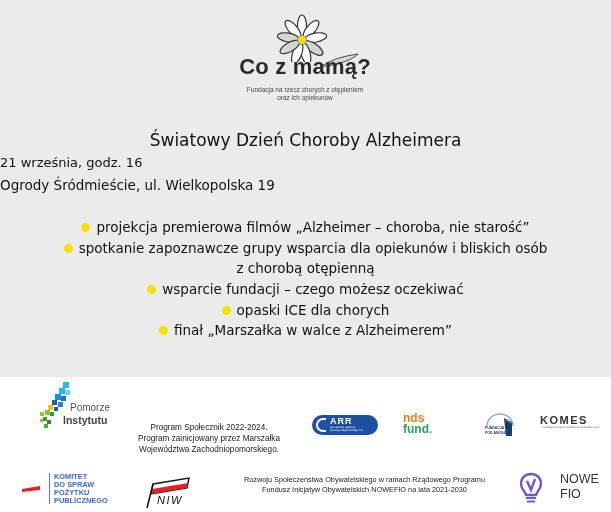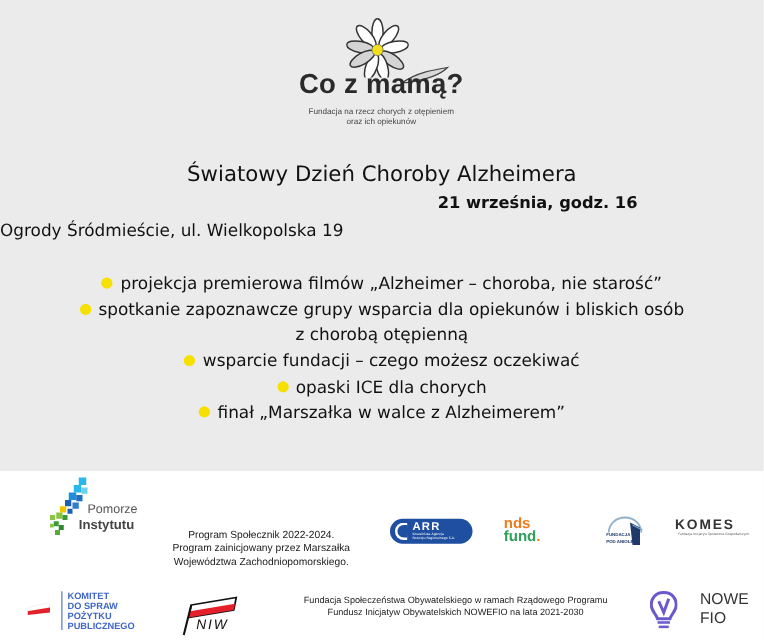--- a/index.html
+++ b/index.html
@@ -10,21 +10,21 @@
   .bottom { position: absolute; left: 0; top: 377px; width: 611px; height: 135px; background: #ffffff; }
 
   
   .logo { position: absolute; left: 230px; top: 6px; width: 150px; height: 100px; }
   .flower { position: absolute; left: 47px; top: 4px; width: 50px; height: 52px; }
   .logo-title { position: absolute; left: 0; top: 48px; width: 150px; text-align: center; font-family: "Liberation Sans", sans-serif; font-weight: bold; font-size: 22px; color: #2a2a2a; letter-spacing: 0.2px; }
   .logo-sub { position: absolute; left: 0; top: 80px; width: 150px; text-align: center; font-family: "Liberation Sans", sans-serif; font-size: 6.5px; line-height: 8px; color: #444; }
 
   
   .headline { position: absolute; left: 0; top: 130px; width: 611px; text-align: center; font-family: "DejaVu Sans", sans-serif; font-size: 17px; color: #111; }
-  .date { position: absolute; left: 0; top: 155px; width: 510px; text-align: right; font-size: 13px; font-weight: bold; color: #111; }
+  .date { position: absolute; left: 0; top: 155px; width: 510px; text-align: left; font-size: 13px; font-weight: normal; color: #111; }
   .place { position: absolute; left: 0; top: 177px; width: 611px; font-size: 13.5px; color: #111; }
 
   
   .bullets { position: absolute; left: 0; top: 217px; width: 611px; }
   .brow { height: 20.7px; line-height: 20.7px; text-align: center; font-size: 13.5px; color: #111; white-space: nowrap; }
   .dot { display: inline-block; width: 9px; height: 9px; border-radius: 50%; background: #f5e000; margin-right: 6px; vertical-align: 0px; }
 
   
   .pz { position: absolute; left: 38px; top: 380px; width: 80px; height: 56px; }
   .pz-text1 { position: absolute; left: 32px; top: 22px; font-family: "Liberation Sans", sans-serif; font-size: 10px; color: #555; }
@@ -197,21 +197,21 @@
 <div class="niw">
   <svg style="position:absolute;left:0;top:0;width:52px;height:36px" viewBox="0 0 52 36">
     <path d="M10 10 L46 4 L44 14 L8 20 Z" fill="#ffffff" stroke="#111" stroke-width="1.4"></path>
     <path d="M9 15 L45 9 L44 14 L8 20 Z" fill="#e4202a"></path>
     <path d="M10 10 L4 34" stroke="#111" stroke-width="1.6"></path>
   </svg>
   <div class="niw-t">NIW</div>
 </div>
 
 <div class="cofin">
-  <div>Fundacja Społeczeństwa Obywatelskiego w ramach Rządowego Programu</div>
+  <div>Rozwoju Społeczeństwa Obywatelskiego w ramach Rządowego Programu</div>
   <div>Fundusz Inicjatyw Obywatelskich NOWEFIO na lata 2021-2030</div>
 </div>
 
 <div class="nowefio">
   <svg class="nf-bulb" viewBox="0 0 22 32">
     <path d="M11 2 C4 2 1 7 1 12 C1 17 5 19 6 23 L16 23 C17 19 21 17 21 12 C21 7 18 2 11 2 Z" fill="none" stroke="#6a5acd" stroke-width="2.4"></path>
     <path d="M7 9 L11 18 L15 7" fill="none" stroke="#6a5acd" stroke-width="2.4"></path>
     <rect x="6" y="25" width="10" height="2" fill="#6a5acd"></rect>
     <rect x="7" y="28.5" width="8" height="2" fill="#6a5acd"></rect>
   </svg>

